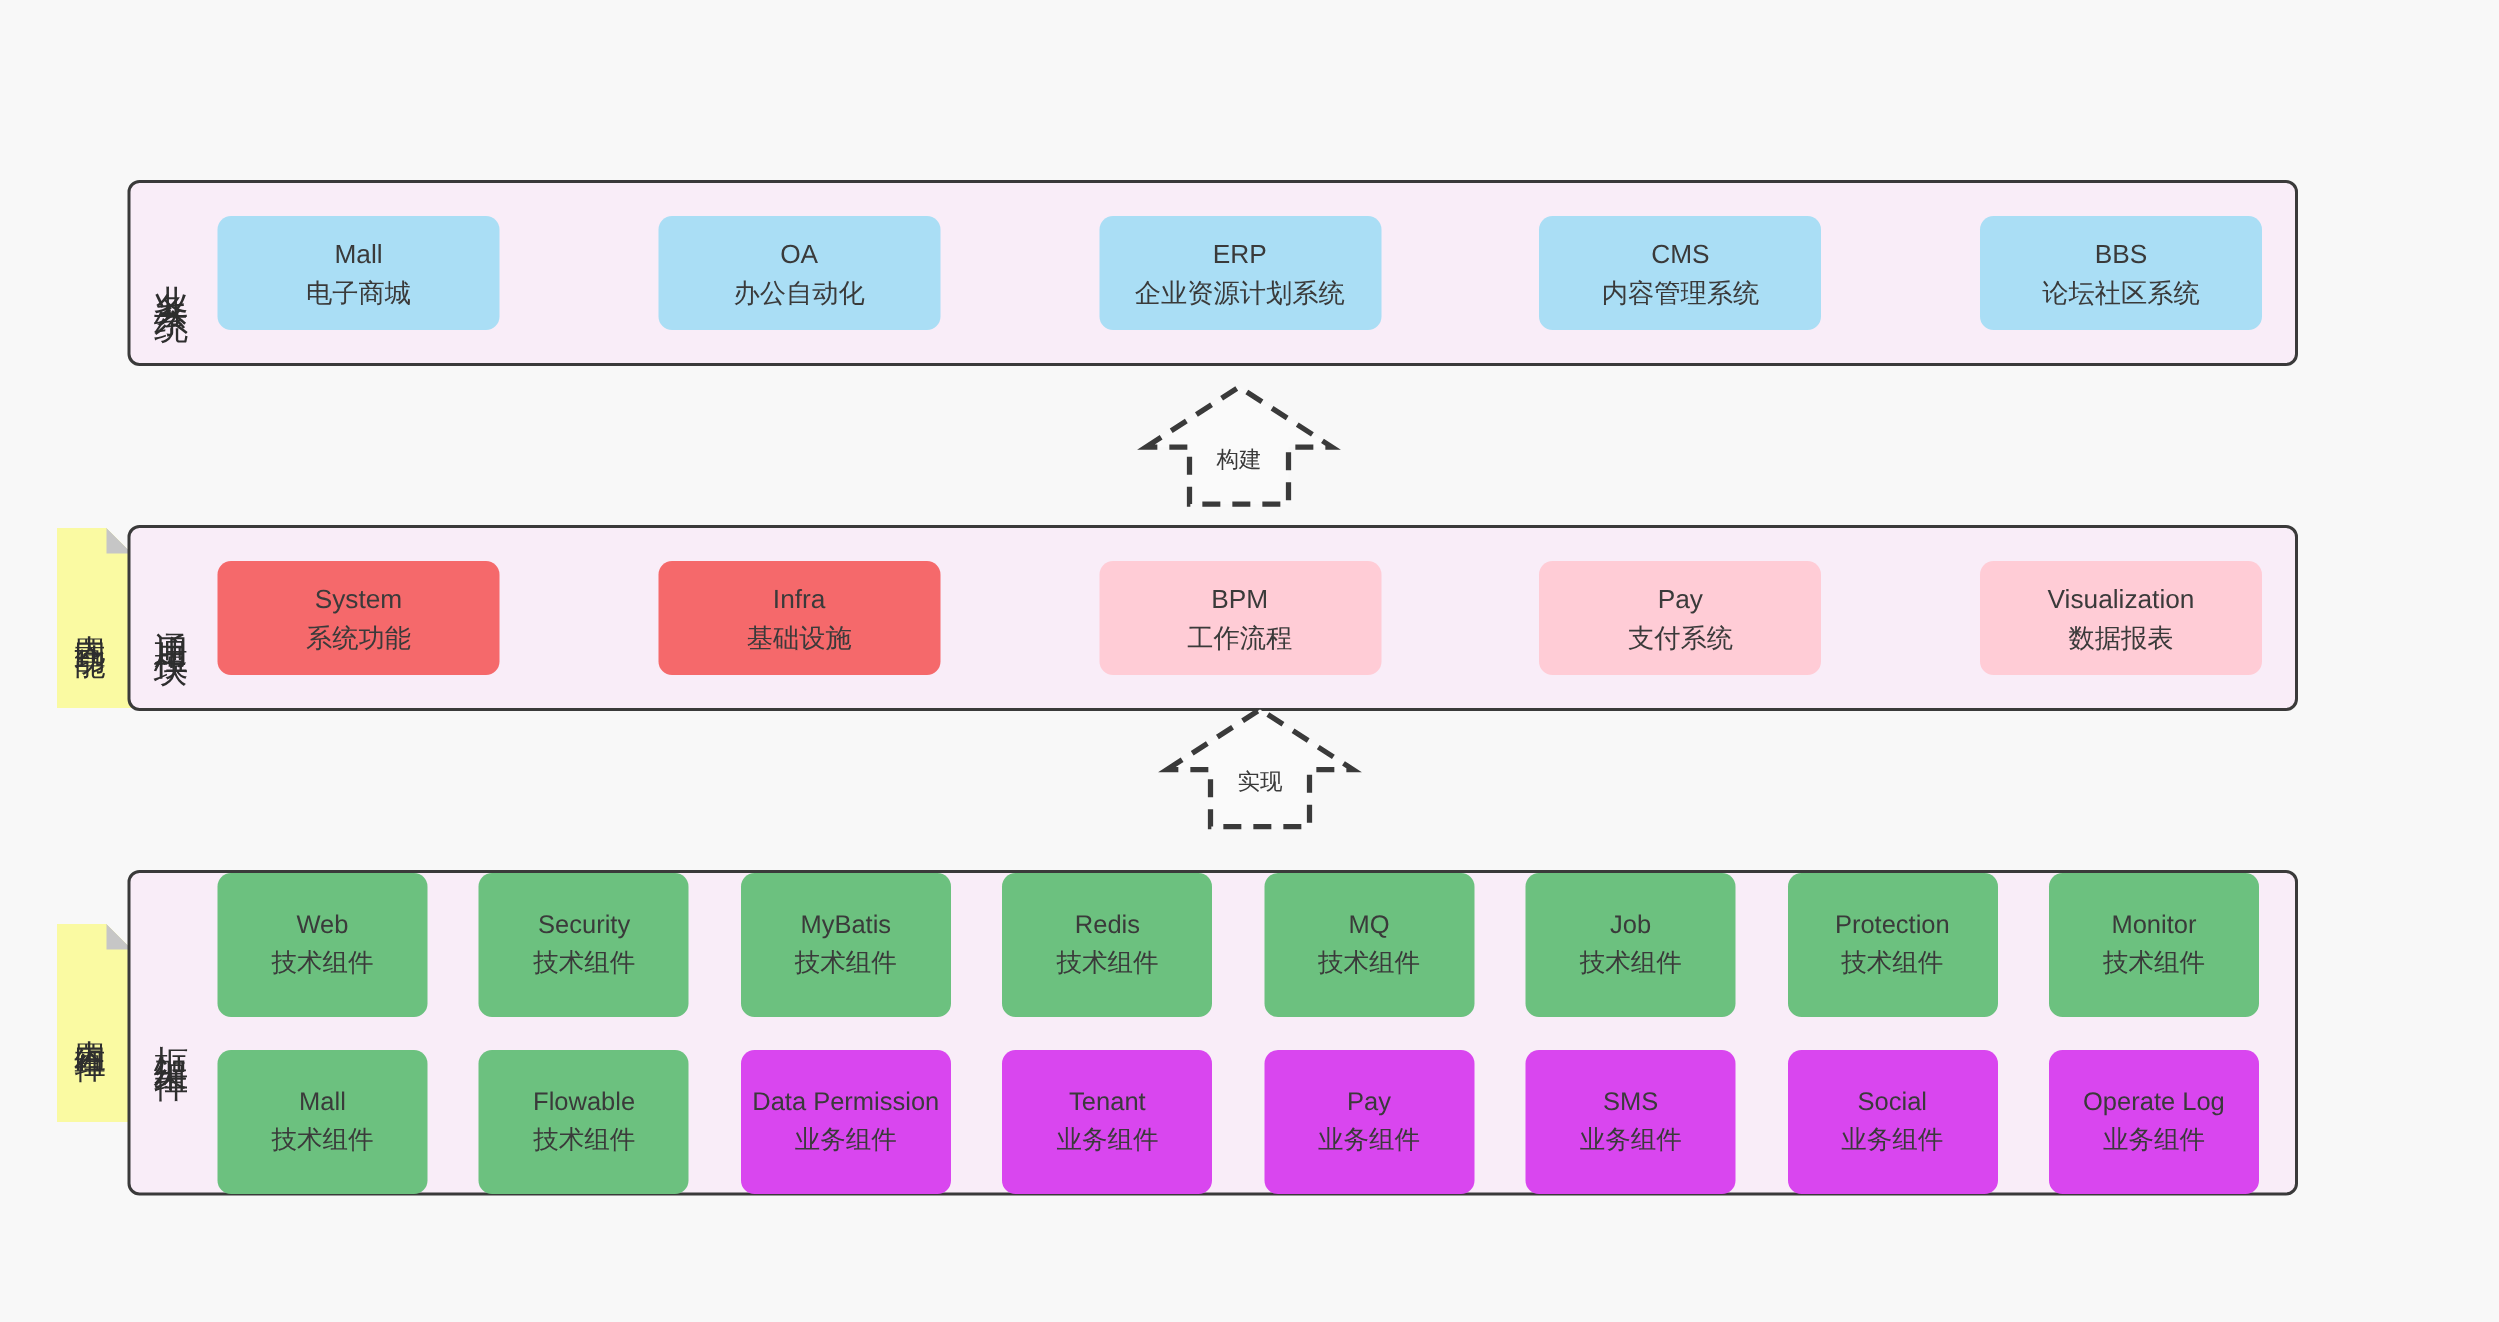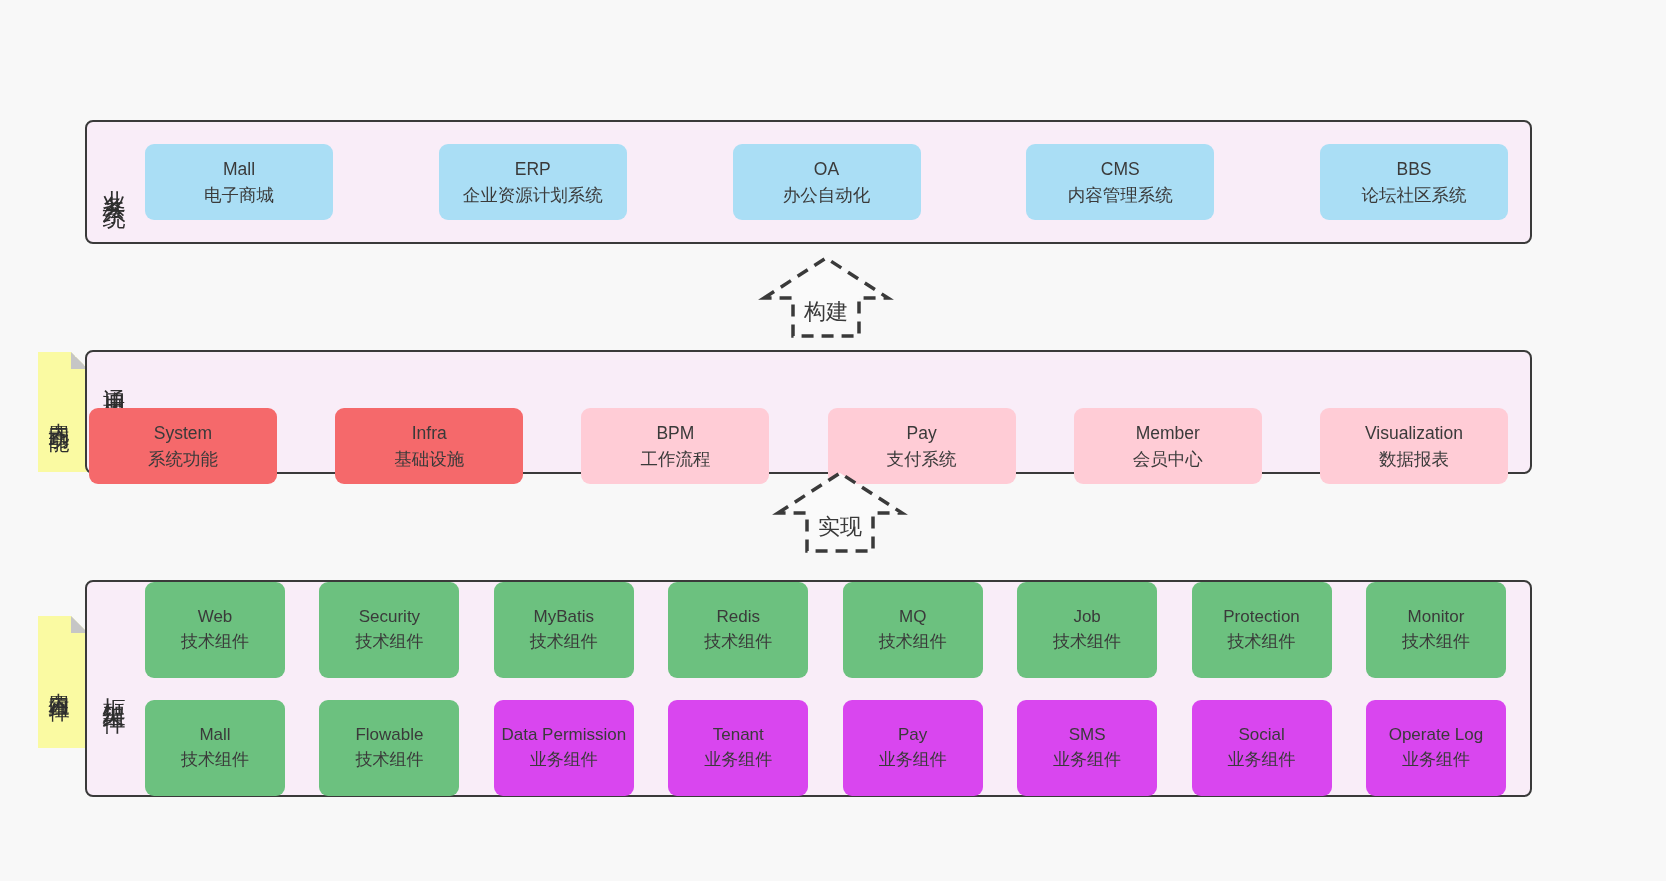--- a/index.html
+++ b/index.html
@@ -17,21 +17,21 @@
   .band{
     position:absolute;left:85px;width:1443px;
     background:#f9edf8;
     border:2px solid #3a3a3a;
     border-radius:8px;
     display:flex;
     z-index:2;
     box-sizing:content-box;
   }
   .band-1{top:120px;height:120px;}
-  .band-2{top:350px;height:120px;flex-direction:column;}
+  .band-2{top:350px;height:120px;}
   .band-3{top:580px;height:213px;}
 
   .band-label{
     width:56px;
     display:flex;align-items:center;justify-content:center;
     writing-mode:vertical-rl;text-orientation:upright;
     font-size:23px;letter-spacing:5px;color:#2e2e2e;
     flex:0 0 56px;
   }
   .band-content{
@@ -88,21 +88,21 @@
 
   
   .arrow{position:absolute;width:140px;height:90px;z-index:3;}
   .arrow-1{left:756px;top:252px;}
   .arrow-2{left:770px;top:467px;}
   .arrow svg{display:block;}
   .arrow-label{
     position:absolute;left:50%;top:44px;transform:translateX(-50%);
     background:#fafafa;
     padding:1px 5px;
-    font-size:22px;color:#3a3a3a;
+    font-size:15px;color:#3a3a3a;
     white-space:nowrap;
   }
 </style>
 </head>
 <body>
 
 <div class="stage">
 
   <div class="tab tab-1">
     <span class="tab-fold"></span>
@@ -114,26 +114,26 @@
   </div>
 
   <div class="band band-1">
     <div class="band-label">业务系统</div>
     <div class="band-content">
       <div class="box blue">
         <div class="box-name">Mall</div>
         <div class="box-desc">电子商城</div>
       </div>
       <div class="box blue">
+        <div class="box-name">OA</div>
+        <div class="box-desc">办公自动化</div>
+      </div>
+      <div class="box blue">
         <div class="box-name">ERP</div>
         <div class="box-desc">企业资源计划系统</div>
-      </div>
-      <div class="box blue">
-        <div class="box-name">OA</div>
-        <div class="box-desc">办公自动化</div>
       </div>
       <div class="box blue">
         <div class="box-name">CMS</div>
         <div class="box-desc">内容管理系统</div>
       </div>
       <div class="box blue">
         <div class="box-name">BBS</div>
         <div class="box-desc">论坛社区系统</div>
       </div>
     </div>
@@ -159,24 +159,20 @@
       </div>
       <div class="box pink">
         <div class="box-name">BPM</div>
         <div class="box-desc">工作流程</div>
       </div>
       <div class="box pink">
         <div class="box-name">Pay</div>
         <div class="box-desc">支付系统</div>
       </div>
       <div class="box pink">
-        <div class="box-name">Member</div>
-        <div class="box-desc">会员中心</div>
-      </div>
-      <div class="box pink">
         <div class="box-name">Visualization</div>
         <div class="box-desc">数据报表</div>
       </div>
     </div>
   </div>
 
   <div class="arrow arrow-2">
     <svg width="140" height="90" viewBox="0 0 140 90">
       <path d="M8 46 L70 6 L132 46 L103 46 L103 84 L37 84 L37 46 Z" fill="#fafafa" stroke="#3a3a3a" stroke-width="3.5" stroke-dasharray="12 8" stroke-linejoin="miter"></path>
     </svg>

